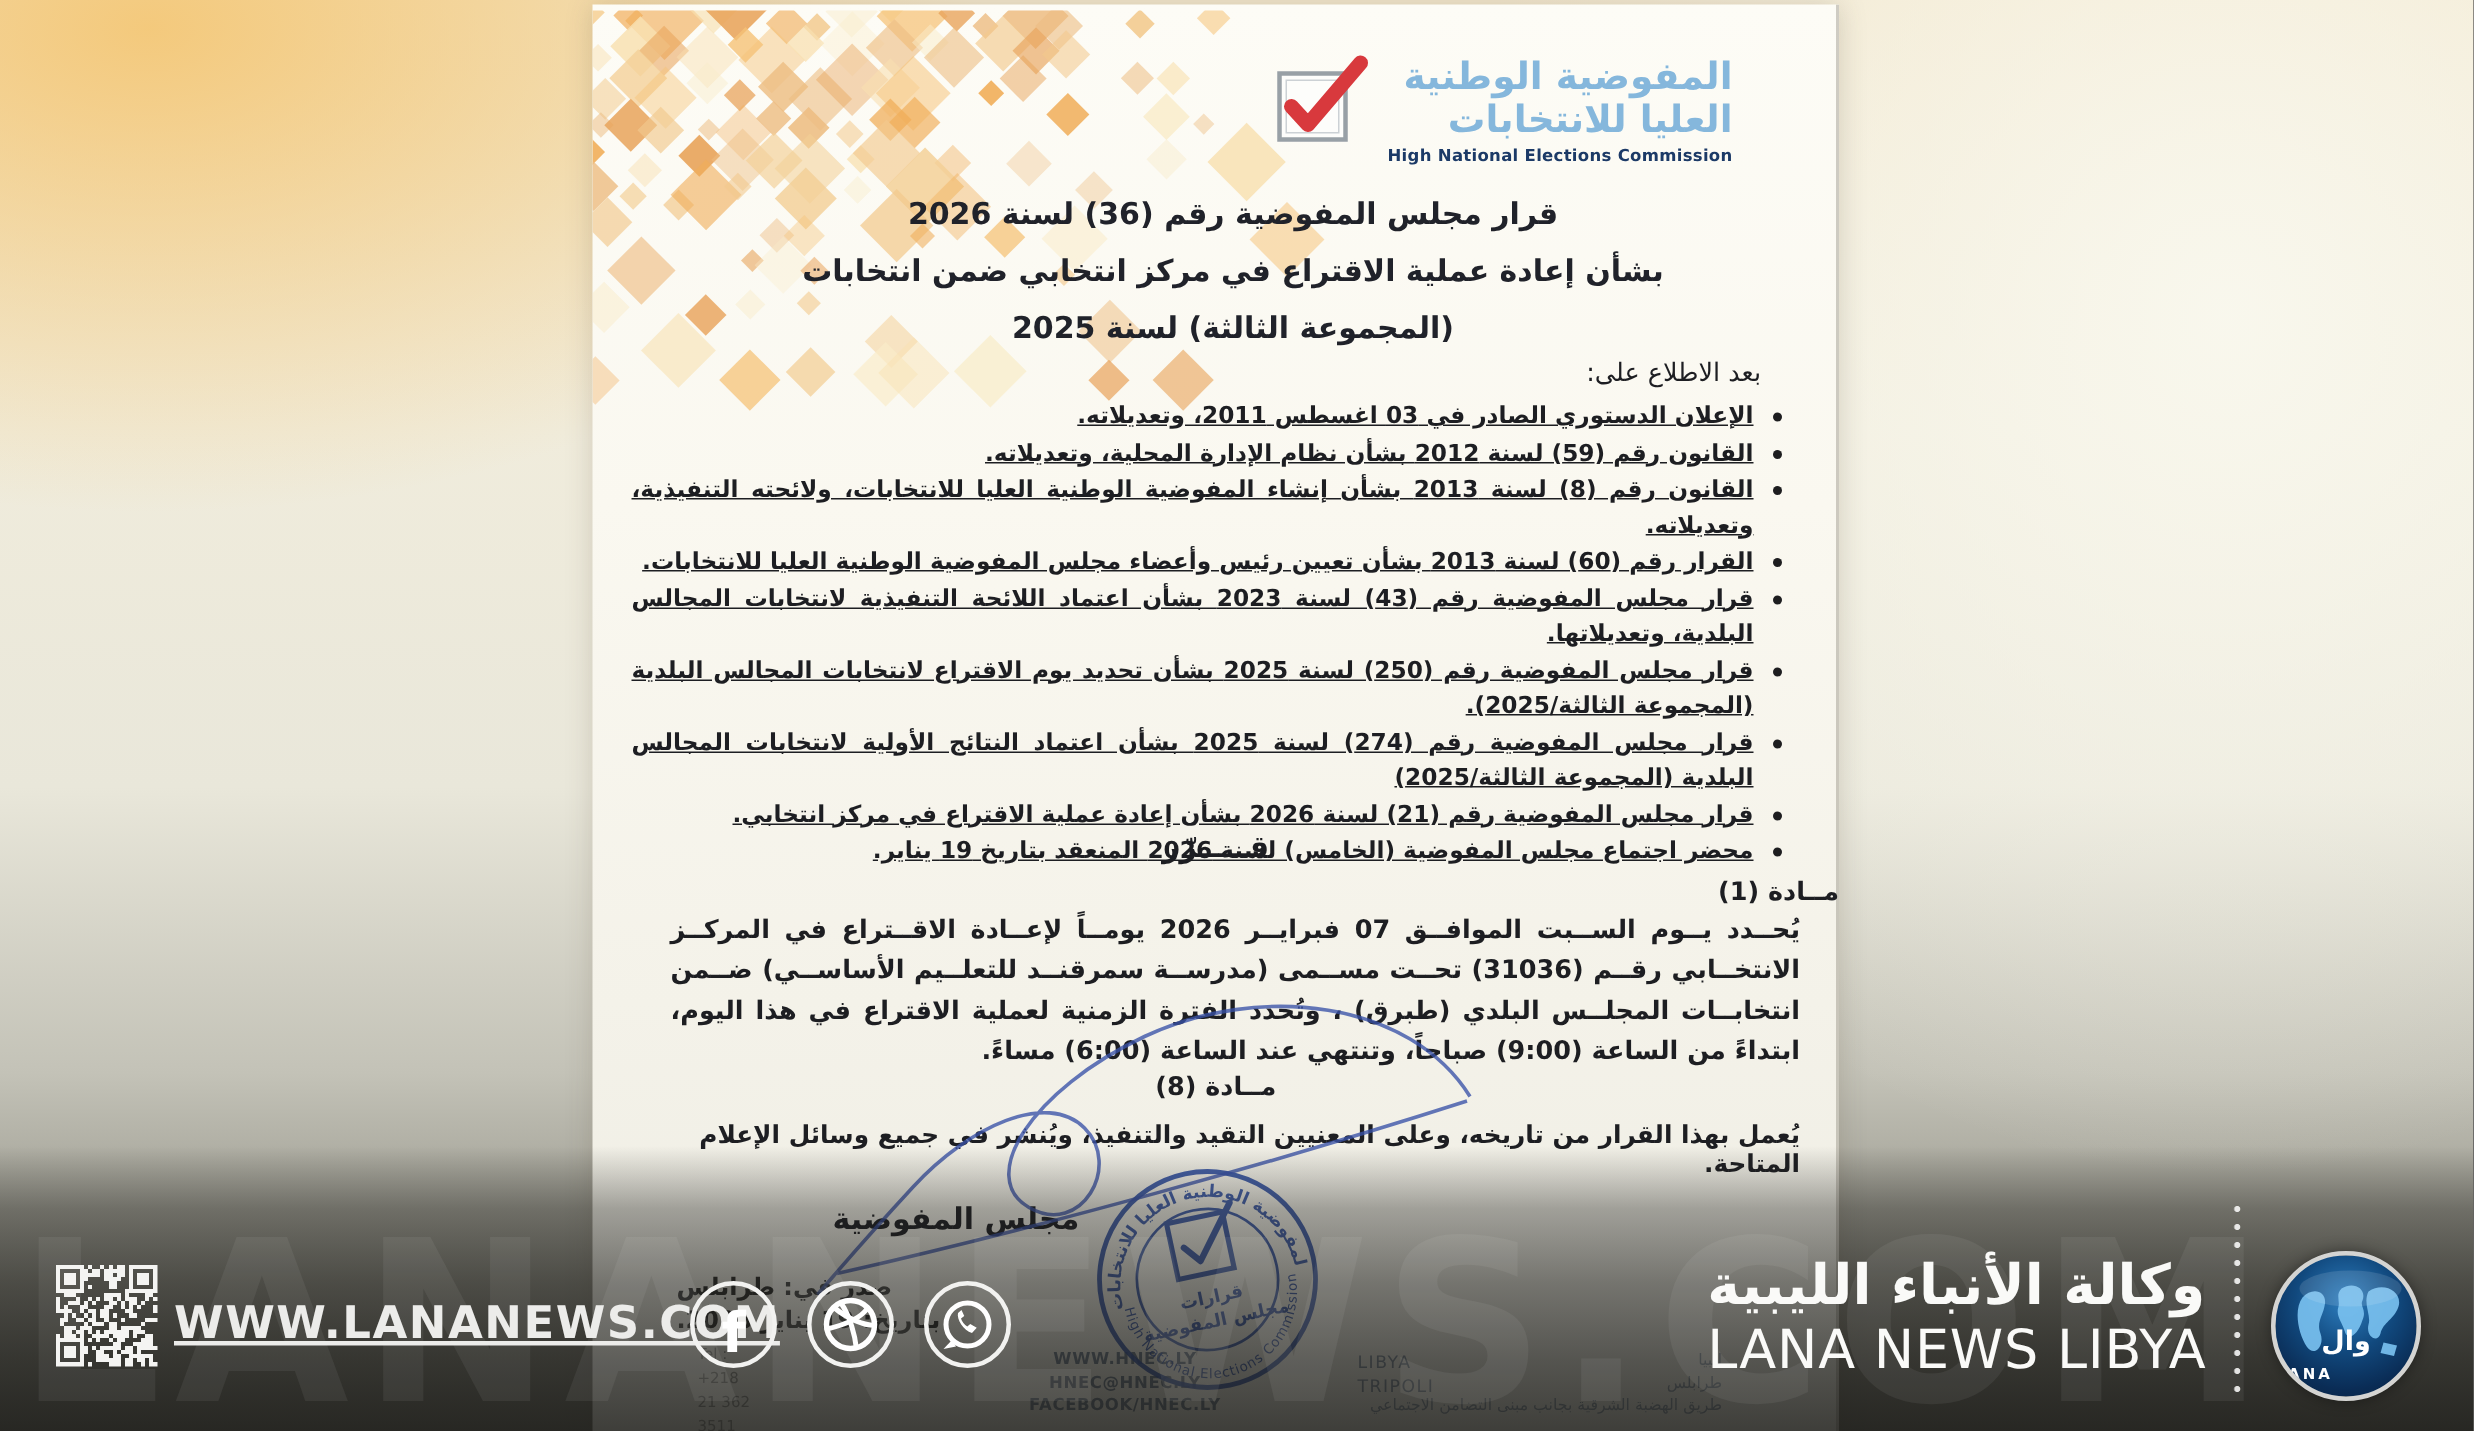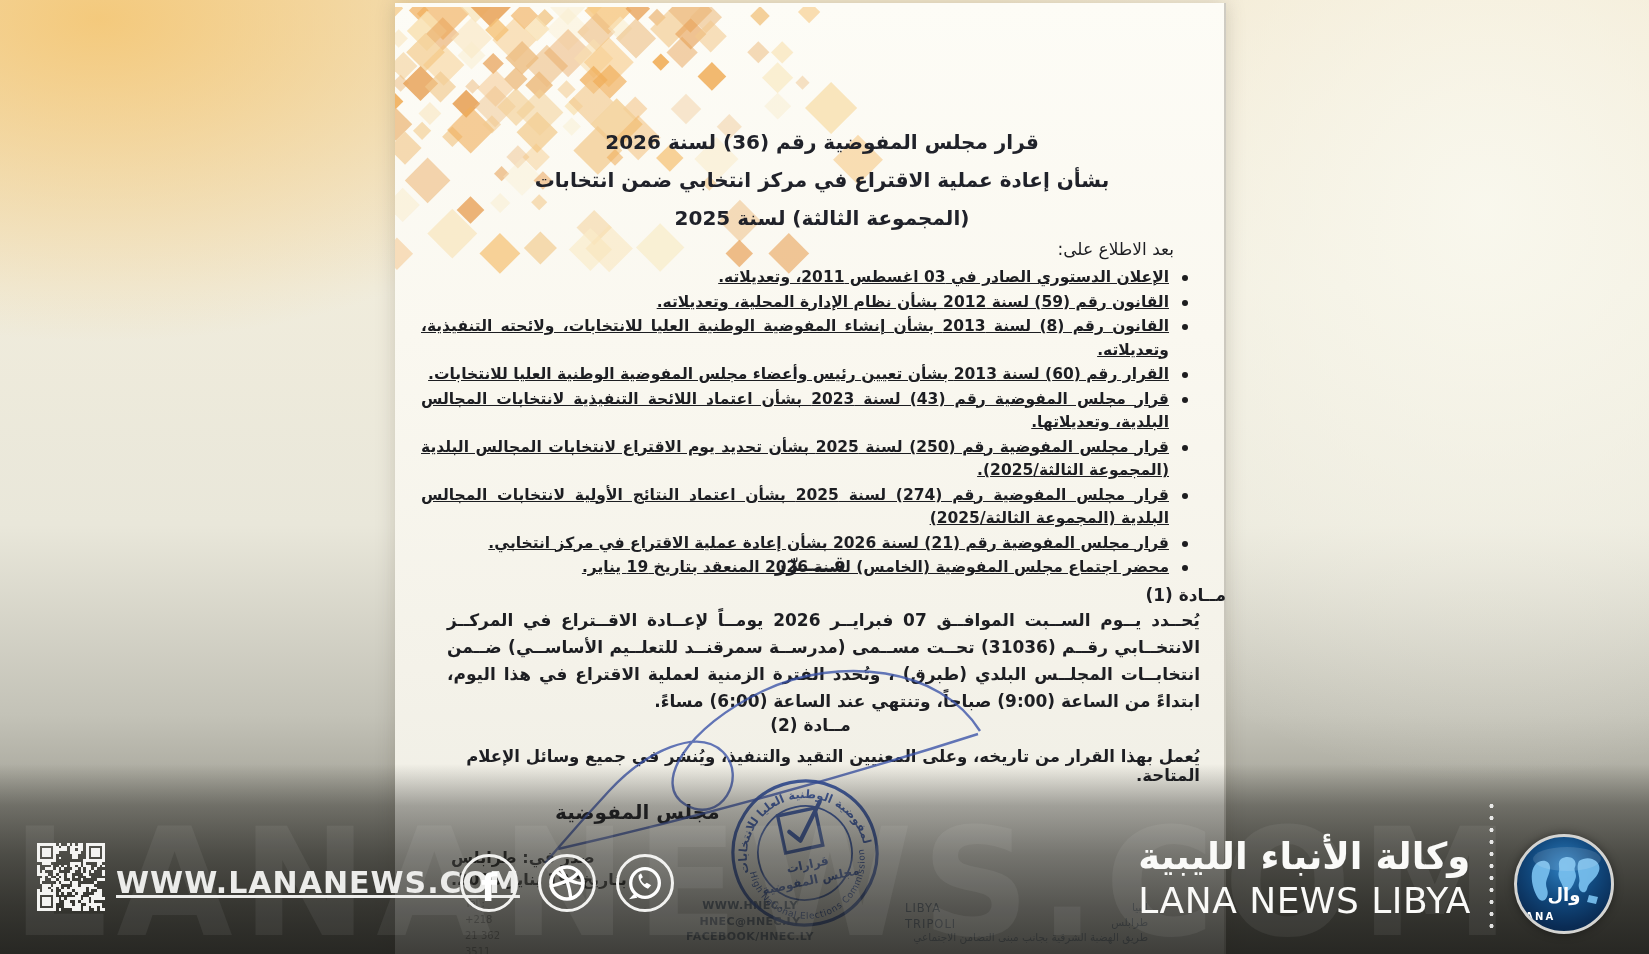--- a/index.html
+++ b/index.html
@@ -191,20 +191,32 @@
         <rect x="-11.688212405584803" y="-11.688212405584803" width="23.376424811169606" height="23.376424811169606" transform="translate(145.4,241.0) rotate(45)" fill="#f3cf96" opacity="0.74"></rect>
         <rect x="-15.259830624856946" y="-15.259830624856946" width="30.51966124971389" height="30.51966124971389" transform="translate(195.4,242.5) rotate(45)" fill="#f9ecca" opacity="0.69"></rect>
         <rect x="-16.768032349126422" y="-16.768032349126422" width="33.536064698252844" height="33.536064698252844" transform="translate(214.2,241.6) rotate(45)" fill="#f8e0b0" opacity="0.46"></rect>
         <rect x="-17.103212024109254" y="-17.103212024109254" width="34.20642404821851" height="34.20642404821851" transform="translate(265.2,240.5) rotate(45)" fill="#f9ecca" opacity="0.76"></rect>
         <rect x="-9.703624017700466" y="-9.703624017700466" width="19.407248035400933" height="19.407248035400933" transform="translate(344.3,246.5) rotate(45)" fill="#e8a35a" opacity="0.70"></rect>
         <rect x="-14.416647592889296" y="-14.416647592889296" width="28.833295185778592" height="28.833295185778592" transform="translate(393.8,246.4) rotate(45)" fill="#e8a35a" opacity="0.61"></rect>
       </svg>
 
     <div class="doc-inner">
 
+      <div class="hnec-header">
+        <svg width="64" height="62" viewBox="0 0 64 62">
+          <rect x="3" y="13" width="44" height="44" fill="#fdfdfb" stroke="#98a0a6" stroke-width="3"></rect>
+          <rect x="7.5" y="17.5" width="35" height="35" fill="none" stroke="#ccd1d5" stroke-width="1"></rect>
+          <path d="M 11,35 L 22,47 L 57,6" stroke="#d8393d" stroke-width="10" fill="none" stroke-linecap="round" stroke-linejoin="round"></path>
+        </svg>
+        <div class="hnec-text">
+          <div class="hnec-ar">المفوضية الوطنية</div>
+          <div class="hnec-ar">العليا للانتخابات</div>
+          <div class="hnec-en">High National Elections Commission</div>
+        </div>
+      </div>
 
       <div class="doc-title">
         <div>قرار مجلس المفوضية رقم (36) لسنة 2026</div>
         <div>بشأن إعادة عملية الاقتراع في مركز انتخابي ضمن انتخابات</div>
         <div>(المجموعة الثالثة) لسنة 2025</div>
       </div>
 
       <div class="preamble">بعد الاطلاع على:</div>
 
       <ul class="refs" id="bullets">
@@ -215,21 +227,21 @@
           <li>قرار مجلس المفوضية رقم (43) لسنة 2023 بشأن اعتماد اللائحة التنفيذية لانتخابات المجالس البلدية، وتعديلاتها.</li>
           <li>قرار مجلس المفوضية رقم (250) لسنة 2025 بشأن تحديد يوم الاقتراع لانتخابات المجالس البلدية (المجموعة الثالثة/2025).</li>
           <li>قرار مجلس المفوضية رقم (274) لسنة 2025 بشأن اعتماد النتائج الأولية لانتخابات المجالس البلدية (المجموعة الثالثة/2025)</li>
           <li>قرار مجلس المفوضية رقم (21) لسنة 2026 بشأن إعادة عملية الاقتراع في مركز انتخابي.</li>
           <li>محضر اجتماع مجلس المفوضية (الخامس) لسنة 2026 المنعقد بتاريخ 19 يناير.</li>
         </ul>
 
       <div class="decision-word">قـــــرّر</div>
       <div class="article1-h">مــادة (1)</div>
       <p class="article1-p">يُحــدد يــوم الســبت الموافــق 07 فبرايــر 2026 يومــاً لإعــادة الاقــتراع في المركــز الانتخــابي رقــم (31036) تحــت مســمى (مدرســة سمرقنــد للتعلــيم الأساســي) ضــمن انتخابــات المجلــس البلدي (طبرق) ، وتُحدد الفترة الزمنية لعملية الاقتراع في هذا اليوم، ابتداءً من الساعة (9:00) صباحاً، وتنتهي عند الساعة (6:00) مساءً.</p>
-      <div class="article2-h">مــادة (2)</div>
+      <div class="article2-h">مــادة (8)</div>
       <p class="article2-p">يُعمل بهذا القرار من تاريخه، وعلى المعنيين التقيد والتنفيذ، ويُنشر في جميع وسائل الإعلام المتاحة.</p>
 
       <div class="signature-label">مجلس المفوضية</div>
 
       <div class="issued">
         <div>صدر في: طرابلس</div>
         <div>بتاريخ: 19 يناير 2026.</div>
       </div>
 
       <div class="doc-footer-phones">

